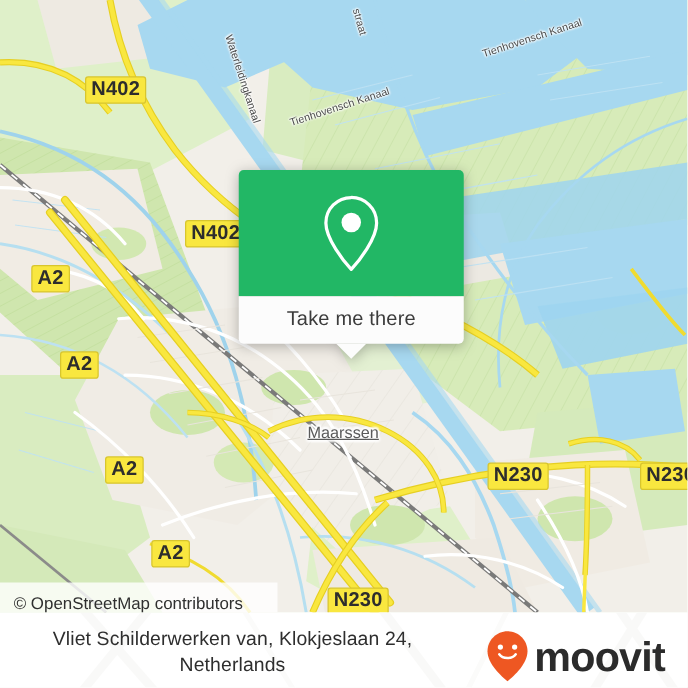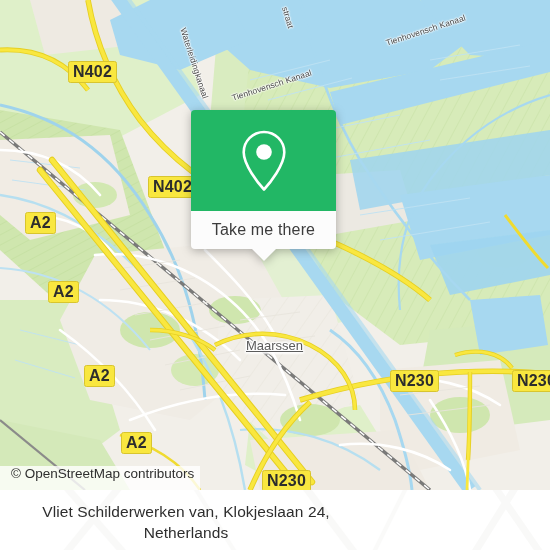--- a/index.html
+++ b/index.html
@@ -74,22 +74,22 @@
     padding: 1.5px 4px 2px 4px;
     line-height: 1;
     box-sizing: border-box;
     text-align: center;
   }
 
   
   #popup {
     position: absolute;
     left: 191px;
-    top: 110px;
-    width: 145px;
+    top: 136px;
+    width: 180px;
     z-index: 40;
     filter: drop-shadow(0 2px 5px rgba(0,0,0,0.28));
   }
   #popup-head {
     height: 101px;
     background: #22b765;
     border-radius: 4px 4px 0 0;
     display: flex;
     align-items: center;
     justify-content: center;
@@ -121,22 +121,22 @@
   }
 
   
   #attribution {
     position: absolute;
     left: 0;
     top: 466px;
     height: 24px;
     background: rgba(255,255,255,0.80);
     display: flex;
-    align-items: flex-start;
-    padding: 0 6px 0 11px;
+    align-items: flex-end;
+    padding: 0 28px 0 11px;
     z-index: 30;
     box-sizing: border-box;
   }
   #attribution-text {
     font-size: 13.5px;
     color: #2f2f2f;
     white-space: nowrap;
   }
 
   
@@ -388,15 +388,24 @@
         <path d="M490,-10 L545,70"></path>
       </g>
       <g stroke="#f7f7f5" stroke-width="4" fill="none">
         <path d="M190,-10 L240,70"></path>
         <path d="M410,-10 L370,70"></path>
       </g>
     </svg>
 
     <div id="footer-address">Vliet Schilderwerken van, Klokjeslaan 24, Netherlands</div>
 
+    <div id="brand">
+      <svg width="36" height="42" viewBox="0 0 36 42">
+        <path d="M18 1 C9.2 1 2 8.2 2 17 C2 27 13 37 18 41 C23 37 34 27 34 17 C34 8.2 26.8 1 18 1 Z" fill="#ee5722"></path>
+        <circle cx="12.3" cy="13.6" r="2.1" fill="#ffffff"></circle>
+        <circle cx="23.7" cy="13.6" r="2.1" fill="#ffffff"></circle>
+        <path d="M11.5 19.5 C14 23.4 22 23.4 24.5 19.5" fill="none" stroke="#ffffff" stroke-width="2.1" stroke-linecap="round"></path>
+      </svg>
+      <span id="brand-wordmark">moovit</span>
+    </div>
   </div>
 
 </div>
 
 </body></html>

